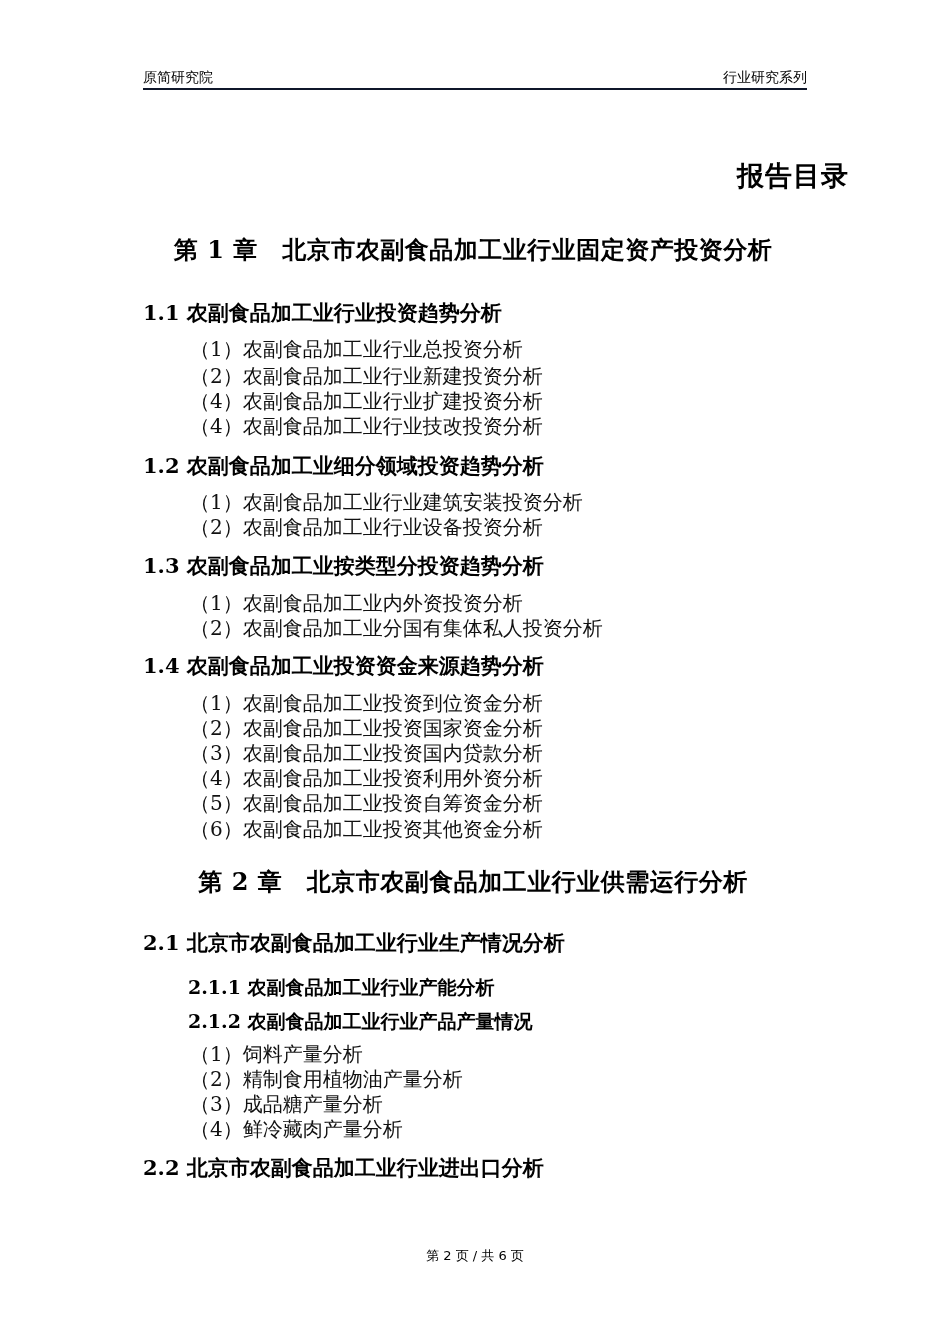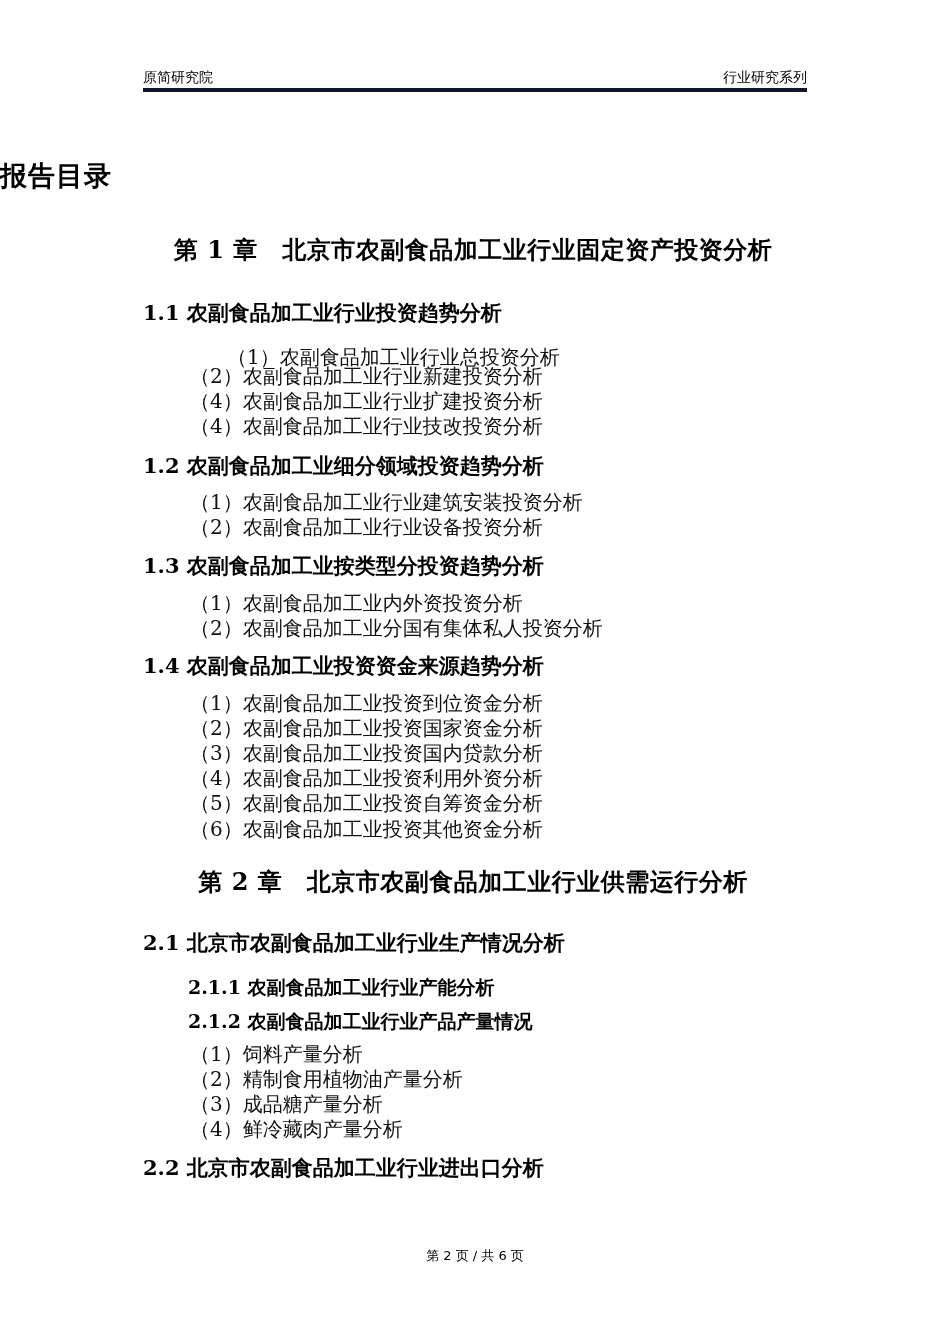--- a/index.html
+++ b/index.html
@@ -1,40 +1,40 @@
 <!DOCTYPE html>
 <html><head>
   <meta charset="utf-8">
   <style>
     html, body { margin: 0; padding: 0; background: #ffffff; }
     body { width: 950px; height: 1344px; position: relative; overflow: hidden; color: #000; }
-    .page-header { position: absolute; left: 143px; top: 66px; width: 664px; height: 22px; border-bottom: 4px solid #0f172a; font-family: "DejaVu Sans", sans-serif; font-size: 14px; }
+    .page-header { position: absolute; left: 143px; top: 66px; width: 664px; height: 22px; border-bottom: 2px solid #0f172a; font-family: "DejaVu Sans", sans-serif; font-size: 14px; }
     .page-header .left { position: absolute; left: 0; top: 3px; }
     .page-header .right { position: absolute; right: 0; top: 3px; }
-    .title { position: absolute; left: 0; width: 849px; top: 158px; text-align: left; font-family: "DejaVu Serif", serif; font-size: 27px; font-weight: bold; letter-spacing: 1px; }
+    .title { position: absolute; left: 0; width: 849px; top: 158px; text-align: right; font-family: "DejaVu Serif", serif; font-size: 27px; font-weight: bold; letter-spacing: 1px; }
     .chapter { position: absolute; left: 0; width: 946px; text-align: center; font-family: "DejaVu Serif", serif; font-size: 24px; font-weight: bold; letter-spacing: 0.5px; }
     .section { position: absolute; left: 143px; font-family: "DejaVu Serif", serif; font-size: 21px; font-weight: bold; white-space: nowrap; }
     .subsection { position: absolute; left: 188px; font-family: "DejaVu Serif", serif; font-size: 19px; font-weight: bold; white-space: nowrap; }
     .item { position: absolute; left: 190px; font-family: "DejaVu Serif", serif; font-size: 20px; white-space: nowrap; color: #111; }
     .footer { position: absolute; left: 0; width: 950px; top: 1247px; text-align: center; font-family: "DejaVu Sans", sans-serif; font-size: 13px; }
   </style>
 </head>
 <body>
 
 <div class="page-header">
   <span class="left">原简研究院</span>
   <span class="right">行业研究系列</span>
 </div>
 
 <div class="title">报告目录</div>
 
 <div class="chapter" style="top:234px;">第 1 章　北京市农副食品加工业行业固定资产投资分析</div>
 
 <div class="section" style="top:299px;">1.1 农副食品加工业行业投资趋势分析</div>
-<div class="item" style="top:344px;margin-left:37px;">（1）农副食品加工业行业总投资分析</div>
+<div class="item" style="top:336px;">（1）农副食品加工业行业总投资分析</div>
 <div class="item" style="top:363px;">（2）农副食品加工业行业新建投资分析</div>
 <div class="item" style="top:388px;">（4）农副食品加工业行业扩建投资分析</div>
 <div class="item" style="top:413px;">（4）农副食品加工业行业技改投资分析</div>
 
 <div class="section" style="top:452px;">1.2 农副食品加工业细分领域投资趋势分析</div>
 <div class="item" style="top:489px;">（1）农副食品加工业行业建筑安装投资分析</div>
 <div class="item" style="top:514px;">（2）农副食品加工业行业设备投资分析</div>
 
 <div class="section" style="top:552px;">1.3 农副食品加工业按类型分投资趋势分析</div>
 <div class="item" style="top:590px;">（1）农副食品加工业内外资投资分析</div>

